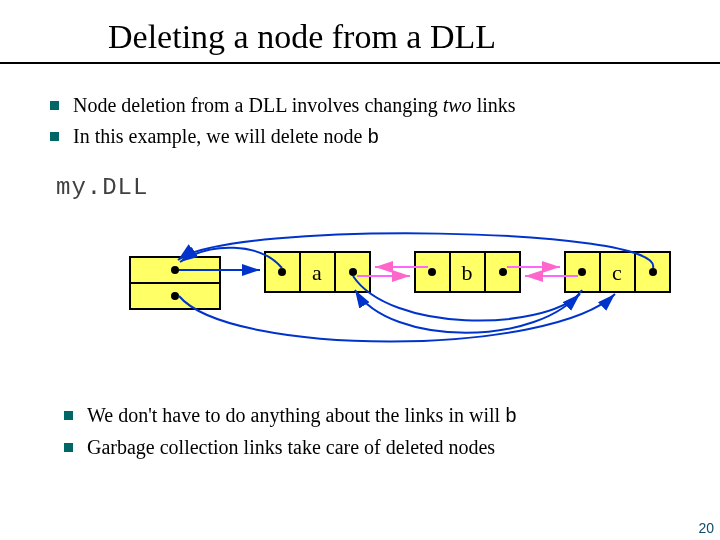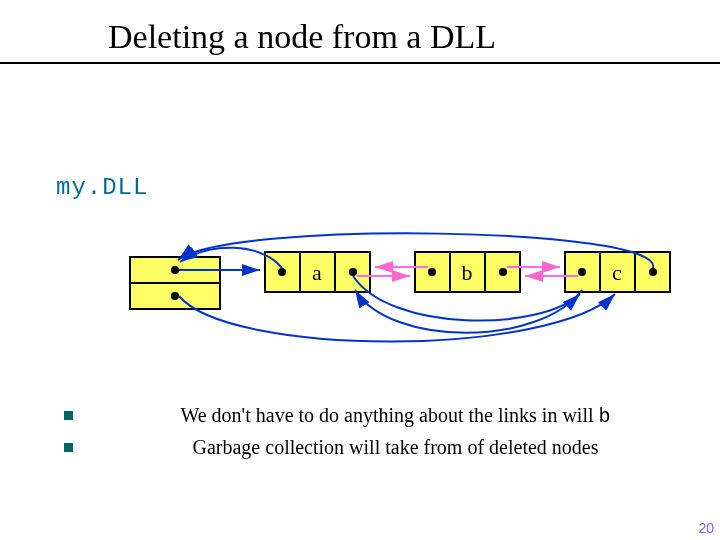--- a/index.html
+++ b/index.html
@@ -10,21 +10,20 @@
     background: #ffffff;
     font-family: Georgia, 'Times New Roman', serif;
     color: #000;
     overflow: hidden;
     position: relative;
   }
   .slide {
     position: relative;
     width: 720px;
     height: 540px;
-    text-align: center;
   }
   .title {
     position: absolute;
     top: 18px;
     left: 108px;
     font-size: 34px;
     font-weight: normal;
   }
   .title-underline {
     position: absolute;
@@ -62,49 +61,61 @@
     margin-right: 14px;
   }
   .bullet-text { flex: 1 1 auto; }
   .italic { font-style: italic; }
   .mono { font-family: 'Courier New', Courier, monospace; }
   .mydll {
     position: absolute;
     top: 174px;
     left: 56px;
     font-family: 'Courier New', Courier, monospace;
-    color: #0369a1;
+    color: #404040;
     font-size: 24px;
     letter-spacing: 1px;
   }
   .diagram {
     position: absolute;
     top: 212px;
     left: 120px;
     width: 560px;
     height: 150px;
   }
   .page-num {
     position: absolute;
     right: 6px;
     bottom: 4px;
     font-family: Arial, sans-serif;
     font-size: 14px;
-    color: #8b5cf6;
+    color: #0c4a6e;
   }
 </style>
 </head>
 <body>
 
 <div class="slide">
 
   <div class="title">Deleting a node from a DLL</div>
   <div class="title-underline"></div>
 
   <div class="bullets-top">
+    <div class="bullet-row">
+      <div class="bullet-marker"></div>
+      <div class="bullet-text">
+        <span>Node deletion from a DLL involves changing </span><span class="italic">two</span><span> links</span>
+      </div>
+    </div>
+    <div class="bullet-row">
+      <div class="bullet-marker"></div>
+      <div class="bullet-text">
+        <span>In this example, we will delete node </span><span class="mono">b</span><span></span>
+      </div>
+    </div>
   </div>
 
   <div class="mydll">my.DLL</div>
 
   <svg class="diagram" viewBox="0 0 560 150">
     <defs>
       <marker id="arrB" markerWidth="10" markerHeight="10" refX="9" refY="3" orient="auto" markerUnits="strokeWidth">
         <path d="M0,0 L0,6 L9,3 z" fill="#0033cc"></path>
       </marker>
       <marker id="arrP" markerWidth="10" markerHeight="10" refX="9" refY="3" orient="auto" markerUnits="strokeWidth">
@@ -170,20 +181,20 @@
   <div class="bullets-bottom">
     <div class="bullet-row">
       <div class="bullet-marker"></div>
       <div class="bullet-text">
         <span>We don't have to do anything about the links in will </span><span class="mono">b</span>
       </div>
     </div>
     <div class="bullet-row">
       <div class="bullet-marker"></div>
       <div class="bullet-text">
-        <span>Garbage collection will take from of deleted nodes</span>
+        <span>Garbage collection links take care of deleted nodes</span>
       </div>
     </div>
   </div>
 
   <div class="page-num">20</div>
 
 </div>
 
 </body></html>

